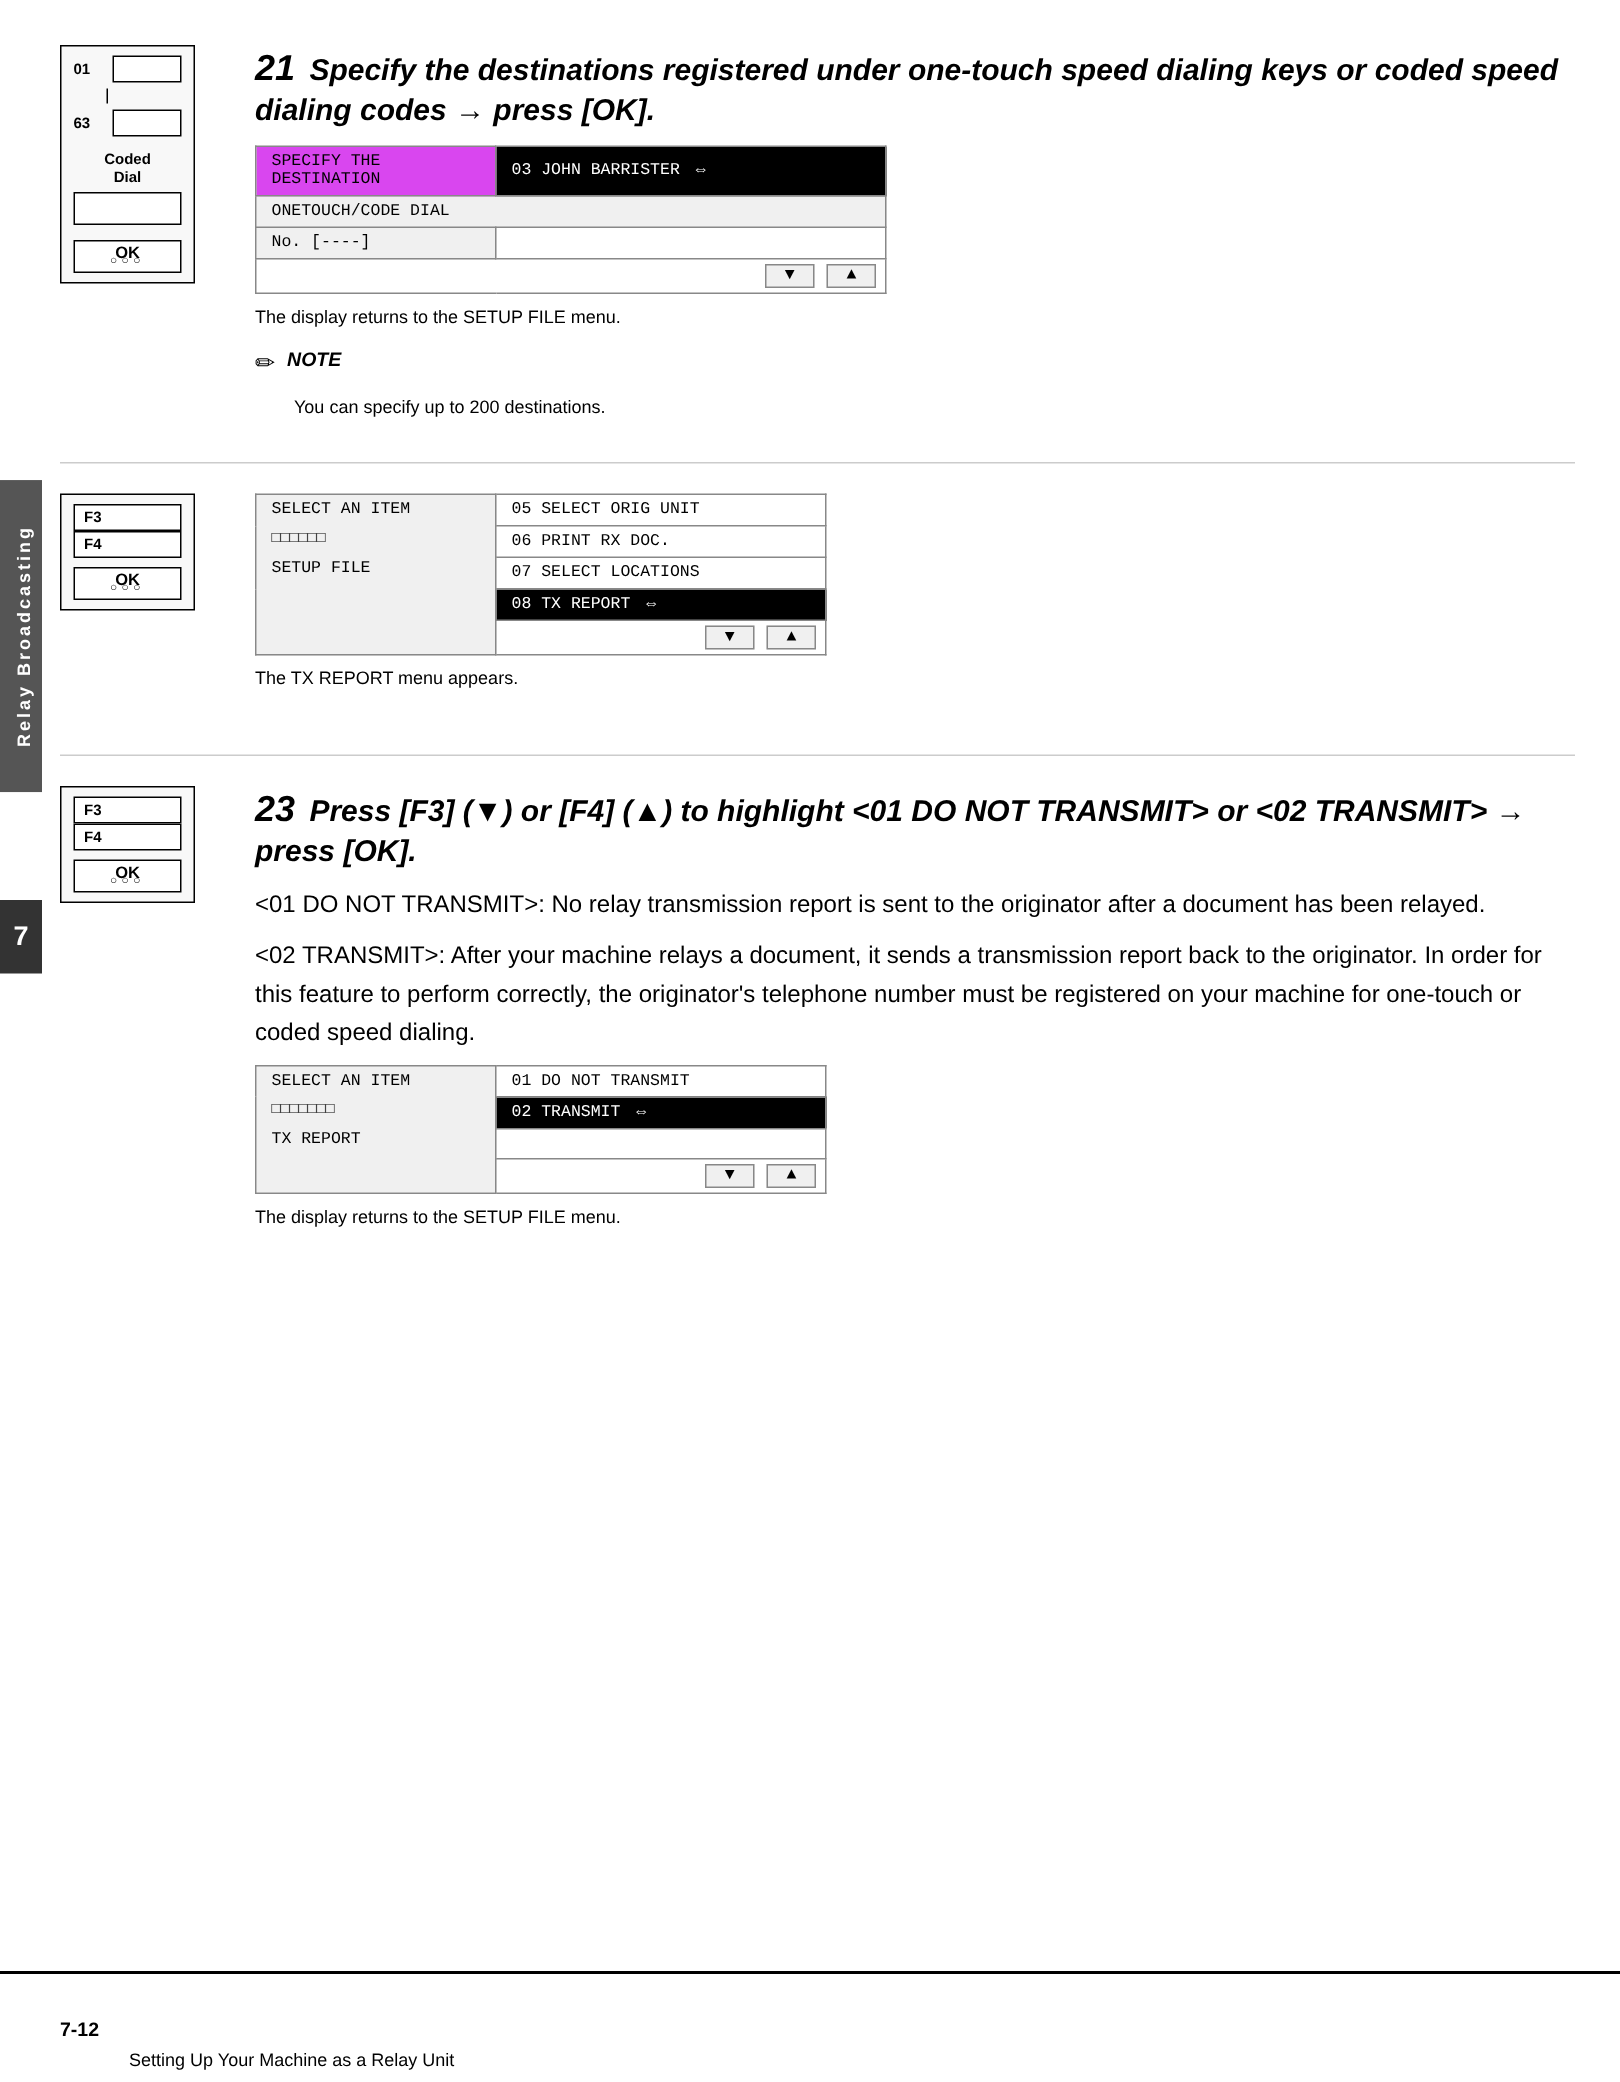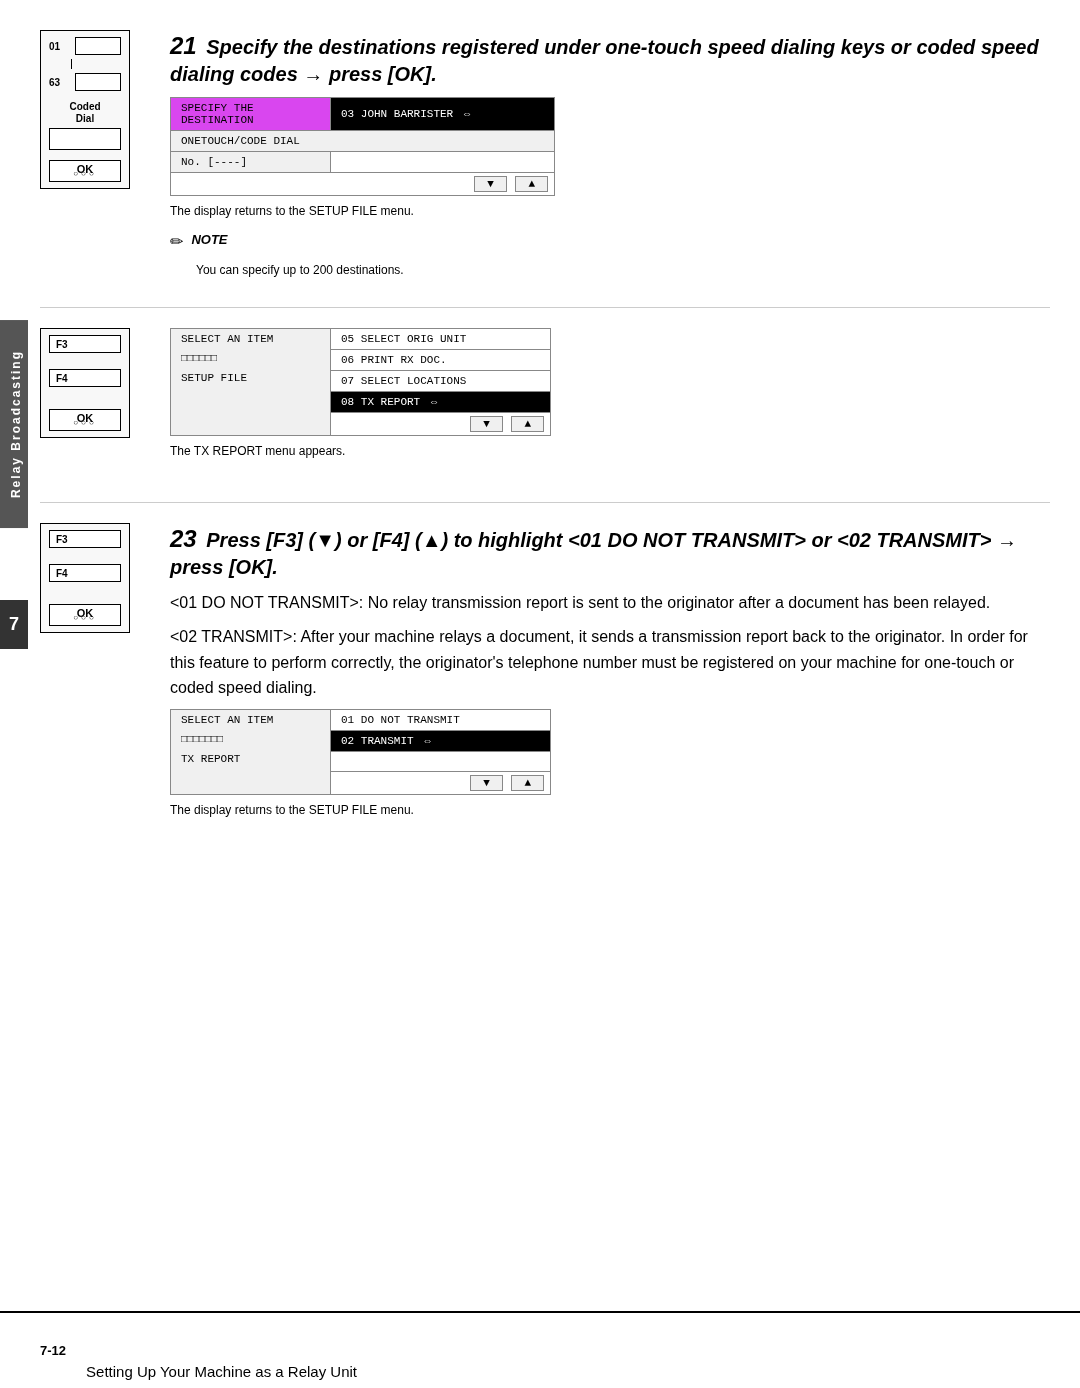--- a/index.html
+++ b/index.html
@@ -153,32 +153,32 @@
       align-items: center;
     }
 
     .page-num {
       font-size: 13px;
       font-weight: bold;
       margin-right: 20px;
     }
 
     .bottom-text {
-      font-size: 15px;
+      font-size: 12px;
       margin-top: 42px;
     }
 
     
     .key-panel-f {
       border: 1.5px solid #000;
       background: #f8f8f8;
       padding: 6px 8px;
       display: flex;
       flex-direction: column;
-      gap: 16px;
+      gap: 0;
       width: 90px;
     }
 
     .f-btn {
       border: 1.5px solid #000;
       background: #fff;
       height: 18px;
       width: 100%;
       display: flex;
       align-items: center;
@@ -244,21 +244,21 @@
           <span class="step-num">21</span>
           <span>Specify the destinations registered under one-touch speed dialing keys or coded speed dialing codes → press [OK].</span>
         </div>
 
         <table style="border-collapse:collapse; border:1.5px solid #888; margin-bottom:8px; font-family:'Courier New',monospace; font-size:11px;">
           <tbody>
               <tr>
             <td style="padding:4px 10px; border:1px solid #888; background:#d946ef; width:160px;">
               <span>SPECIFY THE DESTINATION</span>
             </td>
-            <td style="padding:4px 10px; border:1px solid #888; background:#000; color:#fff; width:224px;margin-top:15px;">
+            <td style="padding:4px 10px; border:1px solid #888; background:#000; color:#fff; width:260px;margin-top:15px;">
               <span>03   JOHN BARRISTER</span>
               <span style="margin-left:4px;">⇔</span>
             </td>
           </tr>
           <tr>
             <td colspan="2" style="padding:4px 10px; border:1px solid #888; background:#f0f0f0;">
               <span>ONETOUCH/CODE DIAL</span>
             </td>
           </tr>
           <tr>

